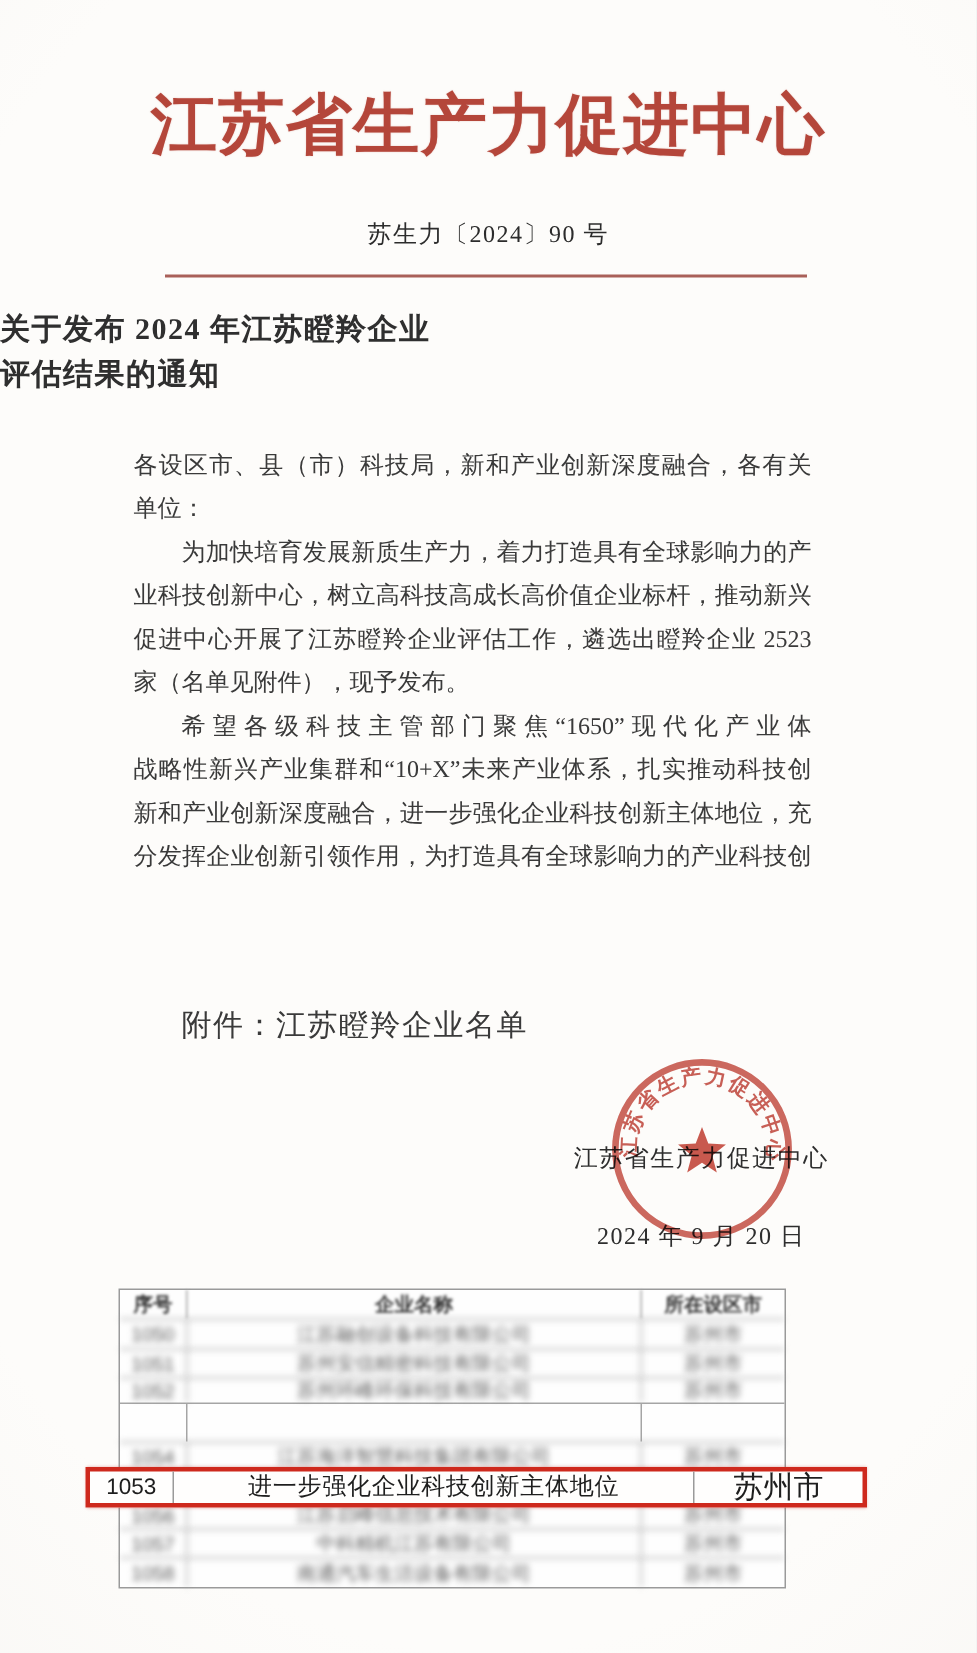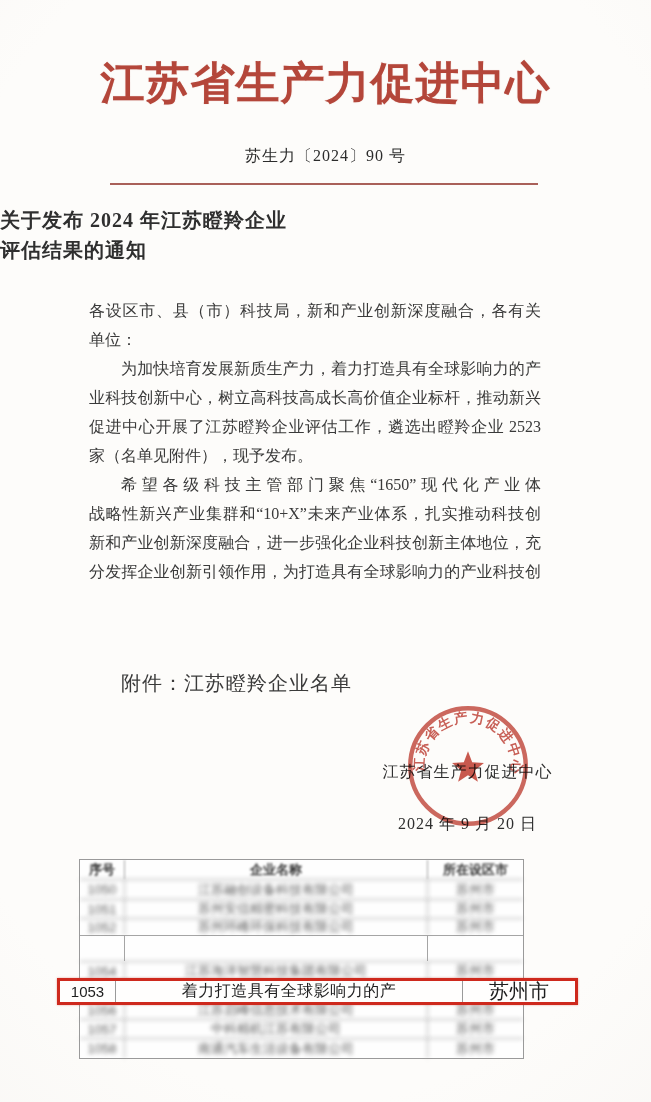--- a/index.html
+++ b/index.html
@@ -187,17 +187,17 @@
     </div>
     <div class="trow rblur r20">
       <div class="td no">1058</div>
       <div class="td nm">南通汽车生活设备有限公司</div>
       <div class="td ct">苏州市</div>
     </div>
   </div>
 
   <div class="hl-strip">
     <div class="hcell h-no">1053</div>
-    <div class="hcell h-name">着力打造具有全球影响力的产</div>
+    <div class="hcell h-name">进一步强化企业科技创新主体地位</div>
     <div class="hcell h-city">苏州市</div>
   </div>
 
 </div>
 
 </body></html>

